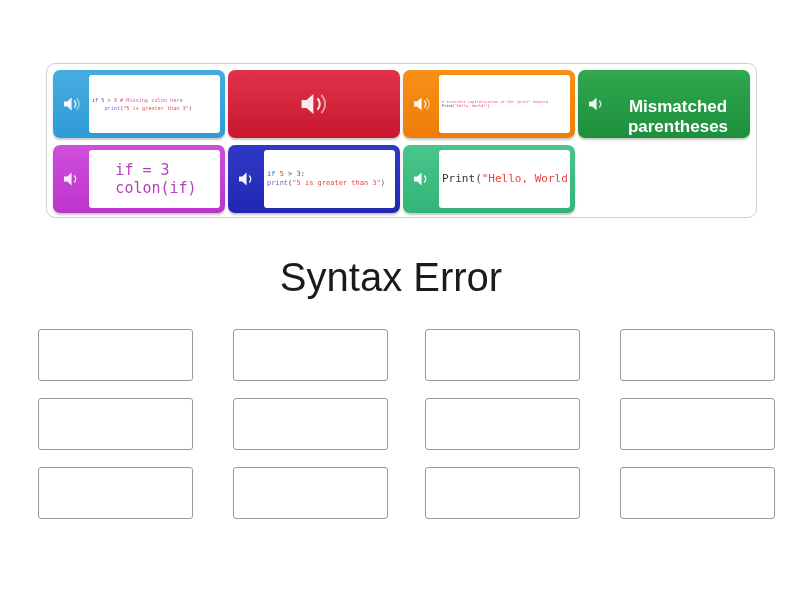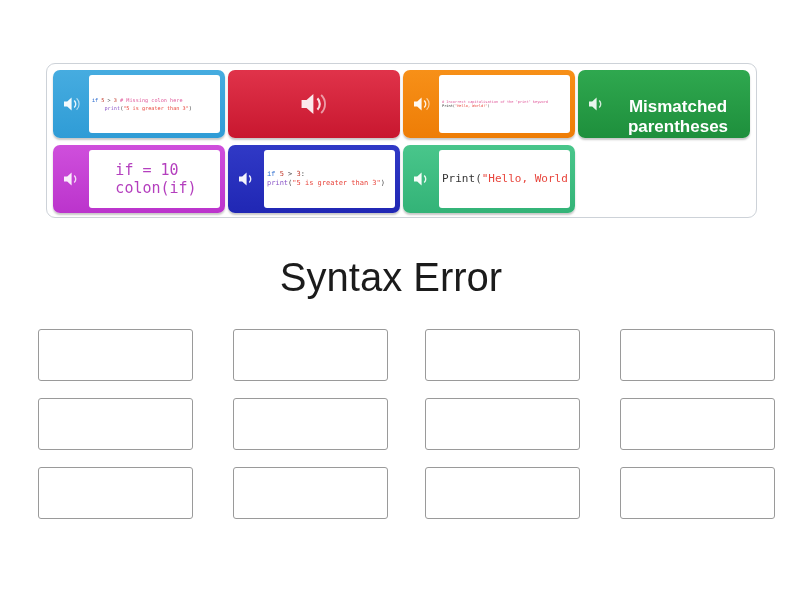--- a/index.html
+++ b/index.html
@@ -244,21 +244,21 @@
       </div>
 
       <div class="card c-purple">
         <span class="spk">
           <svg width="20" height="18" viewBox="0 0 20 18" aria-hidden="true">
             <path d="M2 6.5h3.2L9.6 2.6v12.8L5.2 11.5H2z" fill="#ffffff" opacity="0.9"></path>
             <path d="M12.2 5.4a5 5 0 010 7.2" stroke="#ffffff" stroke-width="1.4" fill="none" opacity="0.8"></path>
           </svg>
         </span>
         <div class="card-inner" style="justify-content:center;">
-          <pre style="font-size:15px;" class="t-purple"><span class="t-purple">if = 10</span>
+          <pre style="font-size:15px;" class="t-purple"><span class="t-purple">if = 3</span>
 <span class="t-purple">colon(if)</span></pre>
         </div>
       </div>
 
       <div class="card c-navy">
         <span class="spk">
           <svg width="20" height="18" viewBox="0 0 20 18" aria-hidden="true">
             <path d="M2 6.5h3.2L9.6 2.6v12.8L5.2 11.5H2z" fill="#ffffff" opacity="0.95"></path>
             <path d="M12.2 5.4a5 5 0 010 7.2" stroke="#ffffff" stroke-width="1.4" fill="none" opacity="0.9"></path>
           </svg>

